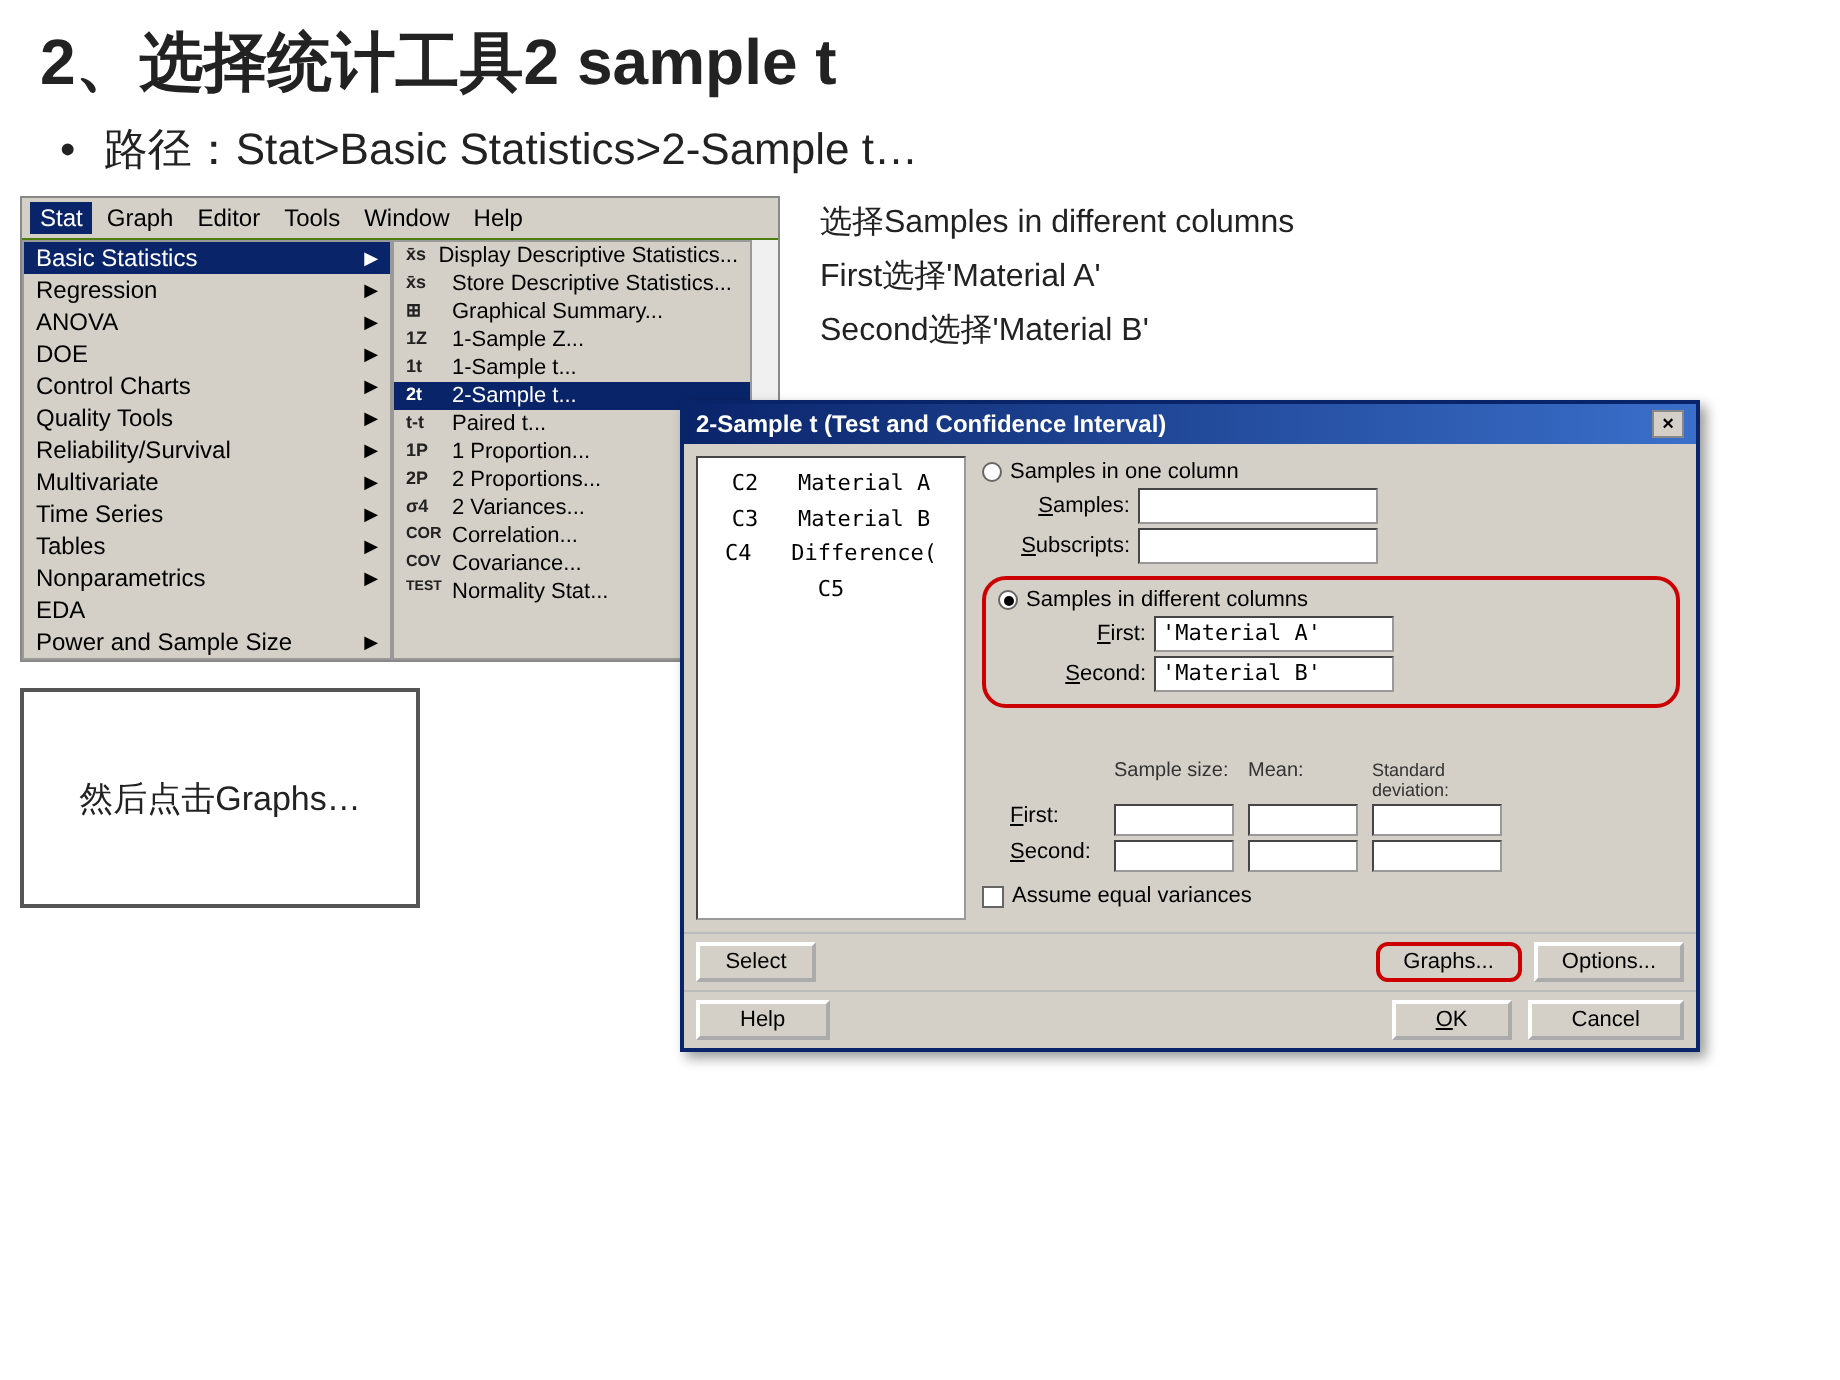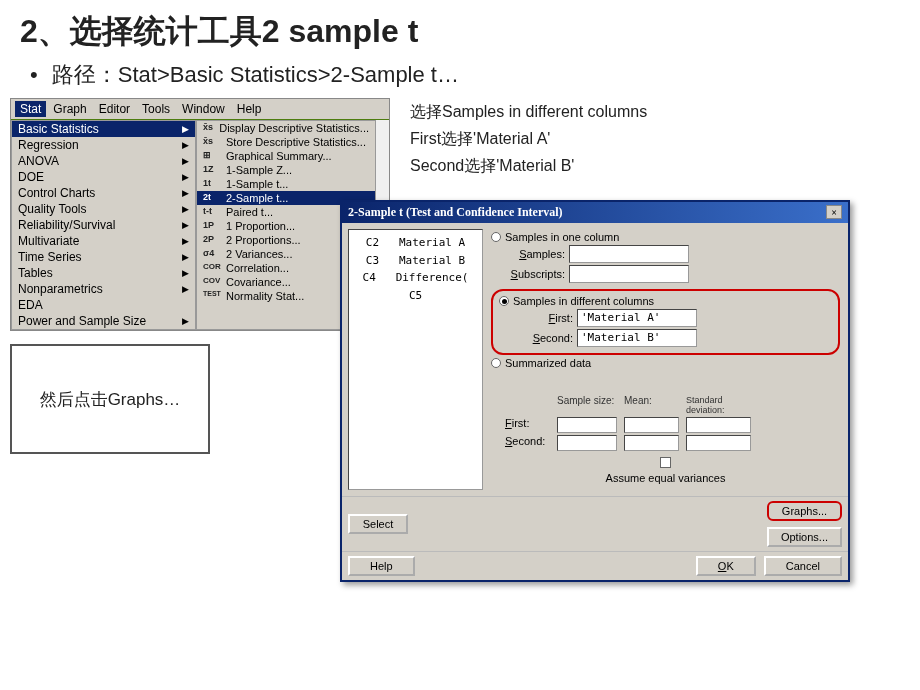--- a/index.html
+++ b/index.html
@@ -172,21 +172,20 @@
       z-index: 10;
     }
     .dialog-titlebar {
       background: linear-gradient(to right, #0a246a, #3a6fca);
       color: white;
       padding: 3px 6px;
       font-size: 12px;
       display: flex;
       justify-content: space-between;
       font-weight: bold;
-      font-family: Liberation Serif, serif;
     }
     .dialog-close {
       background: #d4d0c8;
       border: 1px solid #888;
       color: black;
       width: 16px;
       height: 14px;
       display: flex;
       align-items: center;
       justify-content: center;
@@ -277,21 +276,20 @@
       margin: 2px 0;
     }
 
     
     .checkbox-row {
       display: flex;
       align-items: center;
       gap: 4px;
       font-size: 11px;
       margin: 4px 0;
-      flex-direction: column;
     }
     .checkbox {
       width: 11px;
       height: 11px;
       border: 1px solid #666;
       background: white;
     }
 
     
     .dialog-buttons {
@@ -513,24 +511,20 @@
           <span class="field-label"><u>F</u>irst:</span>
           <div class="field-input filled">'Material A'</div>
         </div>
         <div class="field-row">
           <span class="field-label"><u>S</u>econd:</span>
           <div class="field-input filled">'Material B'</div>
         </div>
       </div>
 
       <div class="radio-section">
-        <div class="radio-label">
-          <div class="radio-input"></div>
-          <span>Summarized data</span>
-        </div>
         <div style="margin-left:14px; font-size:10px; display:grid; grid-template-columns: 50px 65px 60px 70px; gap:2px; color:#333;margin-top:26px;">
           <span></span>
           <span>Sample size:</span>
           <span>Mean:</span>
           <span style="font-size:9px;">Standard deviation:</span>
         </div>
         <div style="margin-left:14px; display:grid; grid-template-columns: 50px 65px 60px 70px; gap:2px; margin-top:2px;">
           <span style="font-size:11px;"><u>F</u>irst:</span>
           <div class="field-input" style="width:60px; height:16px;"></div>
           <div class="field-input" style="width:55px; height:16px;"></div>
@@ -546,21 +540,21 @@
 
       <div class="checkbox-row">
         <div class="checkbox"></div>
         <span>Assume equal variances</span>
       </div>
     </div>
   </div>
 
   <div class="dialog-buttons">
     <div class="dialog-btn">Select</div>
-    <div style="display:flex; gap:6px;flex-direction:column;">
+    <div style="display:flex; gap:6px;">
       <div class="dialog-btn circled-btn">Graphs...</div>
       <div class="dialog-btn">Options...</div>
     </div>
   </div>
 
   <div class="dialog-footer">
     <div class="footer-btn">Help</div>
     <div style="display:flex; gap:8px;">
       <div class="footer-btn"><u>O</u>K</div>
       <div class="footer-btn">Cancel</div>

